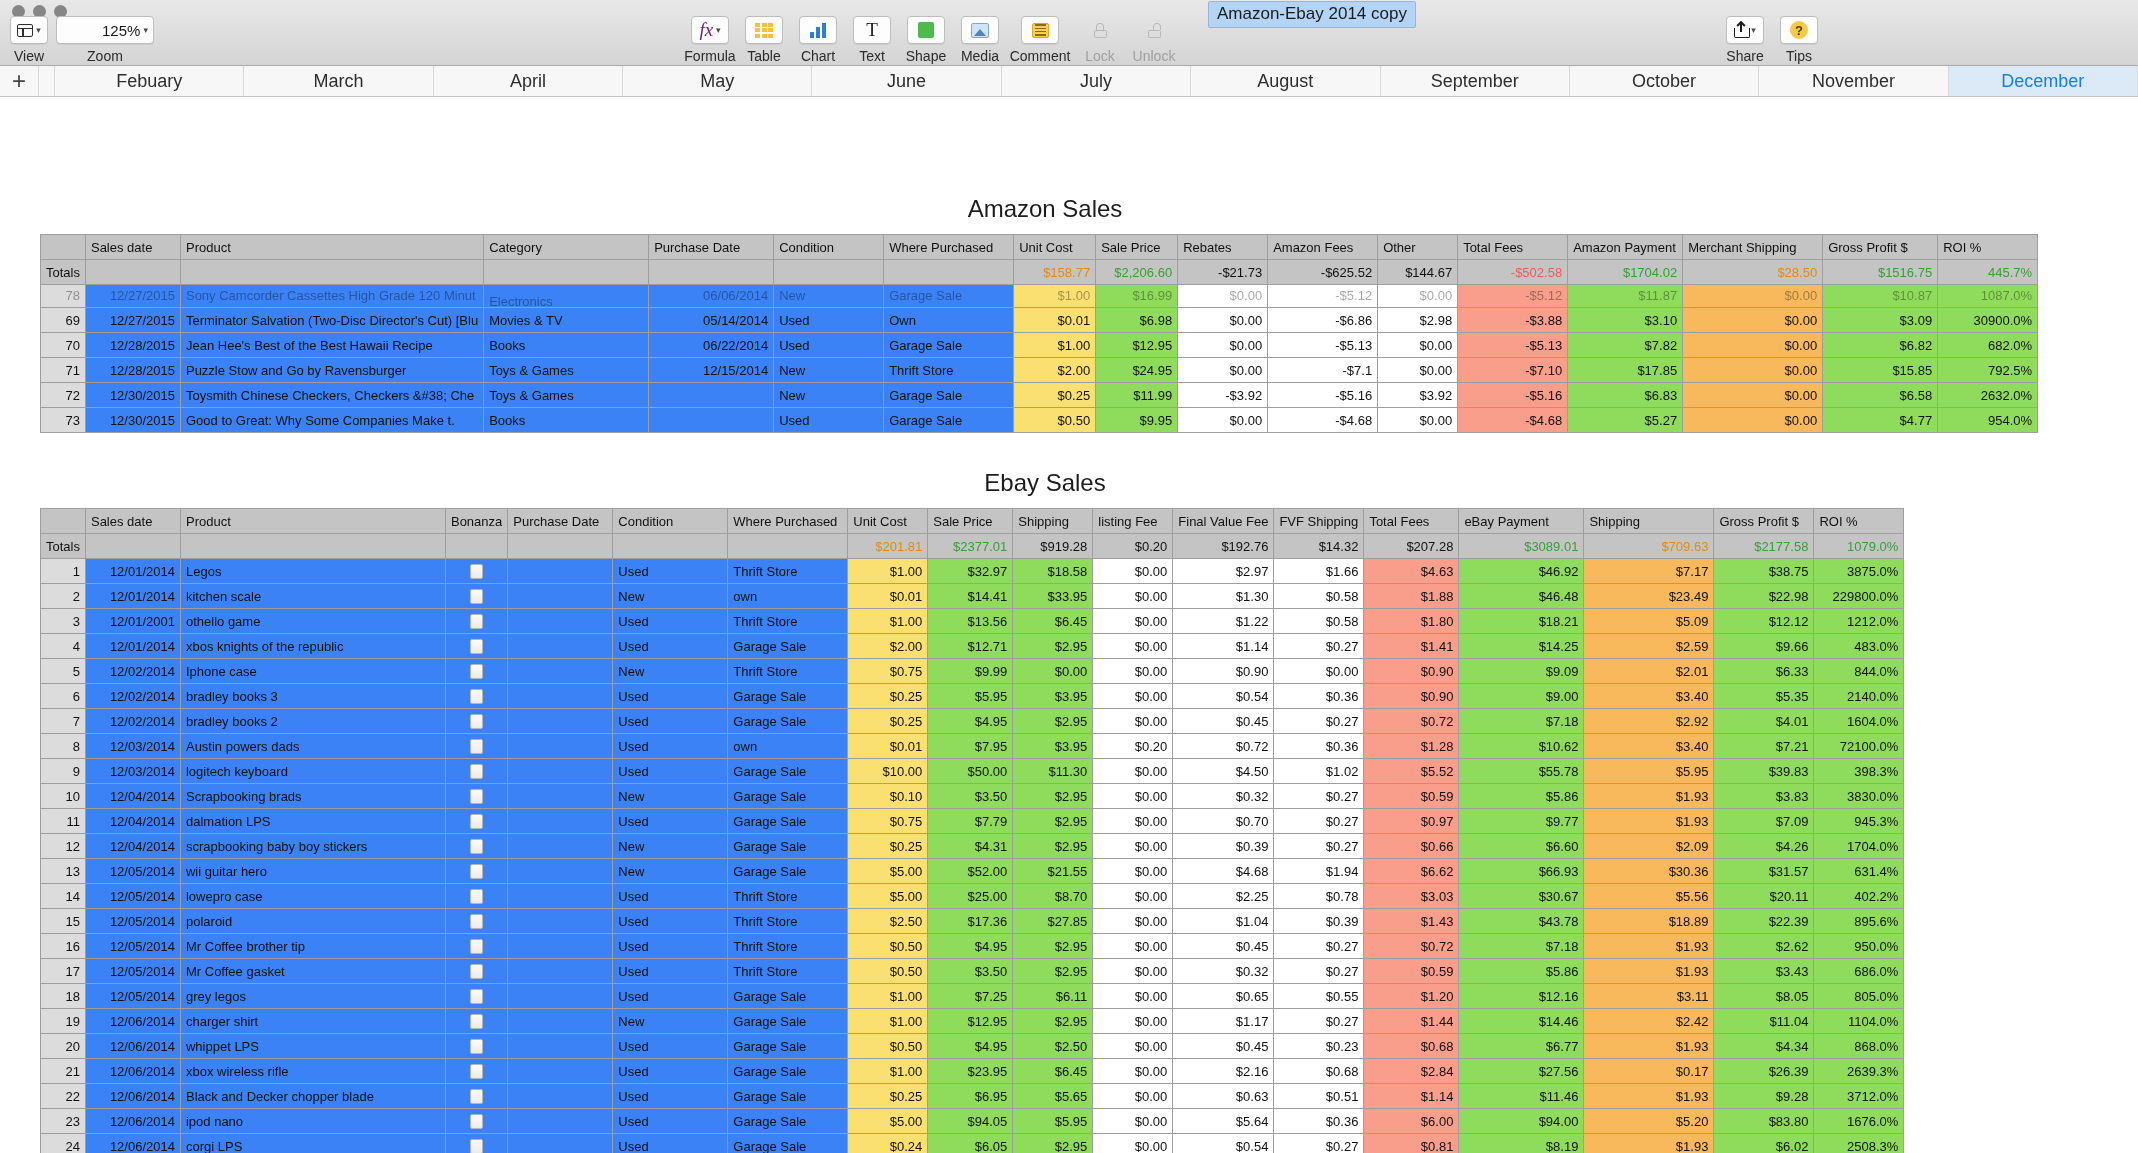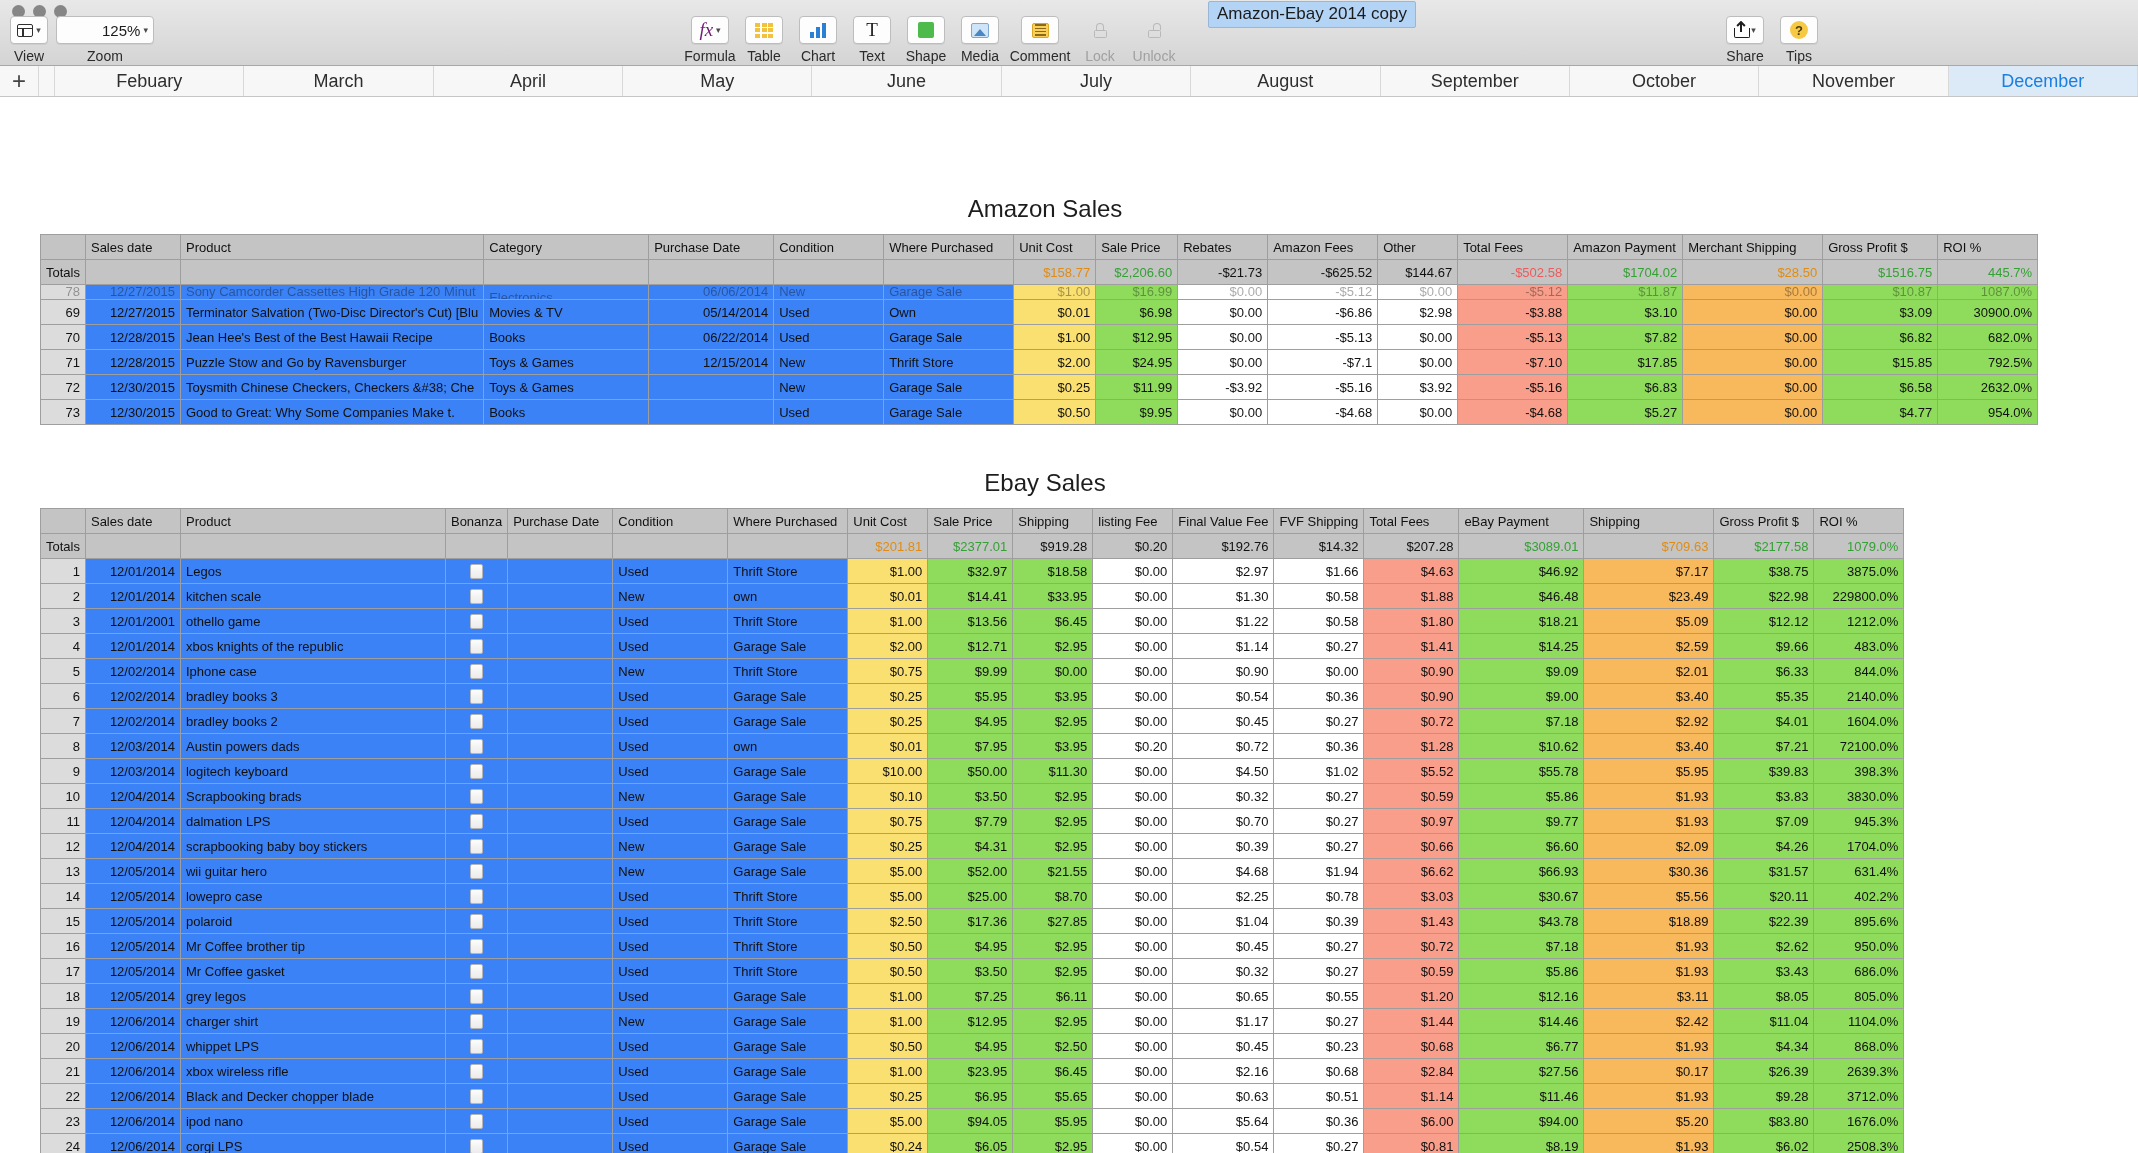--- a/index.html
+++ b/index.html
@@ -426,21 +426,21 @@
             <td class="num num t-orange">$28.50</td>
             <td class="num num t-green">$1516.75</td>
             <td class="num num t-green">445.7%</td>
           </tr>
         </thead>
         <tbody style="display: table-row-group;">
           <tr style="height: 11px;">
             <td class="rowhdr" style="height: 11px; padding-top: 0px; line-height: 0px; color: rgba(0, 0, 0, 0.35); overflow: hidden;">78</td>
             <td class="num" style="height: 11px; padding-top: 0px; line-height: 0px; color: rgba(0, 0, 0, 0.35); overflow: hidden;">12/27/2015</td>
             <td class="" style="height: 11px; padding-top: 0px; line-height: 0px; color: rgba(0, 0, 0, 0.35); overflow: hidden;">Sony Camcorder Cassettes High Grade 120 Minut</td>
-            <td class="" style="height: 15px; padding-top: 12px; line-height: 0px; color: rgba(0, 0, 0, 0.35); overflow: hidden;">Electronics</td>
+            <td class="" style="height: 23px; padding-top: 12px; line-height: 0px; color: rgba(0, 0, 0, 0.35); overflow: hidden;">Electronics</td>
             <td class="num" style="height: 11px; padding-top: 0px; line-height: 0px; color: rgba(0, 0, 0, 0.35); overflow: hidden;">06/06/2014</td>
             <td class="" style="height: 11px; padding-top: 0px; line-height: 0px; color: rgba(0, 0, 0, 0.35); overflow: hidden;">New</td>
             <td class="" style="height: 11px; padding-top: 0px; line-height: 0px; color: rgba(0, 0, 0, 0.35); overflow: hidden;">Garage Sale</td>
             <td class="num c-yellow" style="height: 11px; padding-top: 0px; line-height: 0px; color: rgba(0, 0, 0, 0.35); overflow: hidden;">$1.00</td>
             <td class="num c-green" style="height: 11px; padding-top: 0px; line-height: 0px; color: rgba(0, 0, 0, 0.35); overflow: hidden;">$16.99</td>
             <td class="num c-white" style="height: 11px; padding-top: 0px; line-height: 0px; color: rgba(0, 0, 0, 0.35); overflow: hidden;">$0.00</td>
             <td class="num c-white" style="height: 11px; padding-top: 0px; line-height: 0px; color: rgba(0, 0, 0, 0.35); overflow: hidden;">-$5.12</td>
             <td class="num c-white" style="height: 11px; padding-top: 0px; line-height: 0px; color: rgba(0, 0, 0, 0.35); overflow: hidden;">$0.00</td>
             <td class="num c-red" style="height: 11px; padding-top: 0px; line-height: 0px; color: rgba(0, 0, 0, 0.35); overflow: hidden;">-$5.12</td>
             <td class="num c-green" style="height: 11px; padding-top: 0px; line-height: 0px; color: rgba(0, 0, 0, 0.35); overflow: hidden;">$11.87</td>

